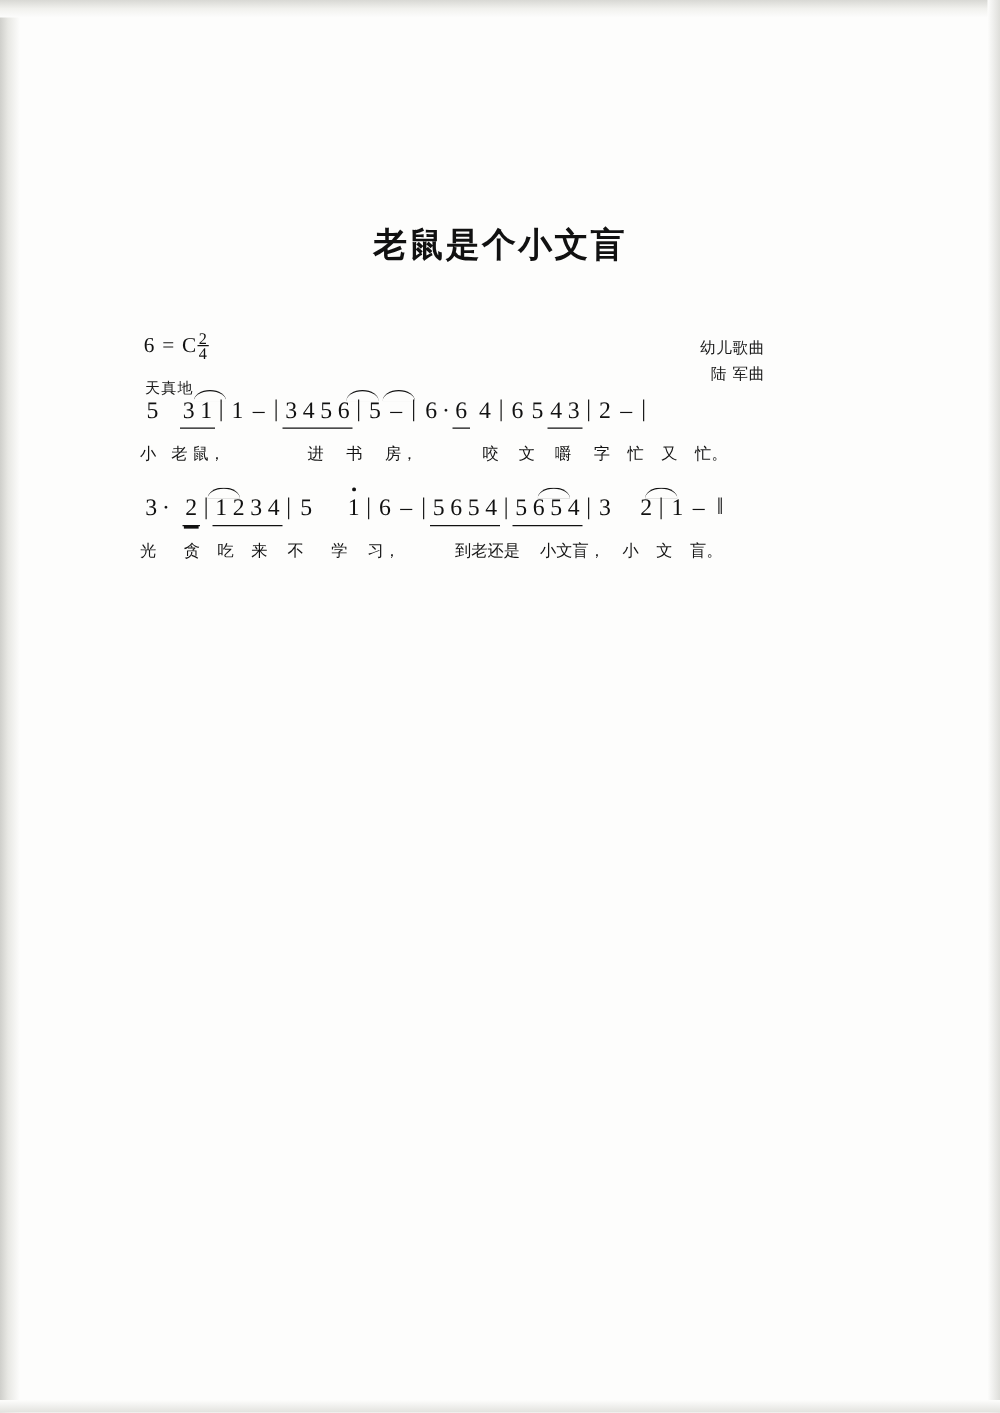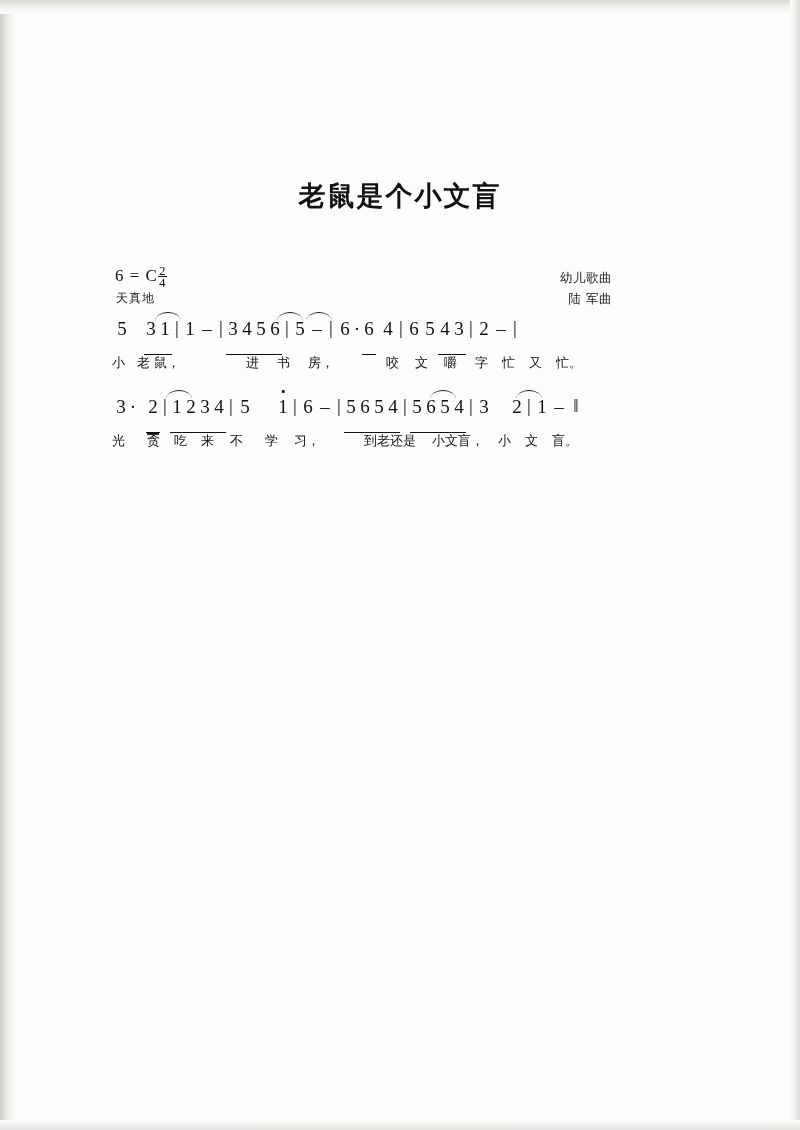--- a/index.html
+++ b/index.html
@@ -94,21 +94,21 @@
     line-height: 0.85;
     text-align: center;
     vertical-align: middle;
   }
   .keyline .meter span { display: block; }
   .meter .num { border-bottom: 1px solid #111; padding: 0 1px; }
 
   .mood {
     position: absolute;
     left: 116px;
-    top: 290px;
+    top: 302px;
     font-family: "DejaVu Sans", sans-serif;
     font-size: 12px;
     letter-spacing: 1px;
     color: #1a1a1a;
   }
 
   .credit-lyric {
     position: absolute;
     right: 188px;
     top: 270px;
@@ -184,21 +184,21 @@
   }
   
   .u1 { border-bottom: 1.1px solid #111; }
   .u2 {
     border-bottom: 1.1px solid #111;
     box-shadow: 0 3px 0 -1.1px #111;
   }
   .grp {
     display: inline-block;
     position: relative;
-    padding-bottom: 14px;
+    padding-bottom: 2px;
   }
   .dot-r::after {
     content: "·";
     position: absolute;
     right: -6px;
     top: 0;
     font-size: 19px;
   }
   
   .oct-up::before {

